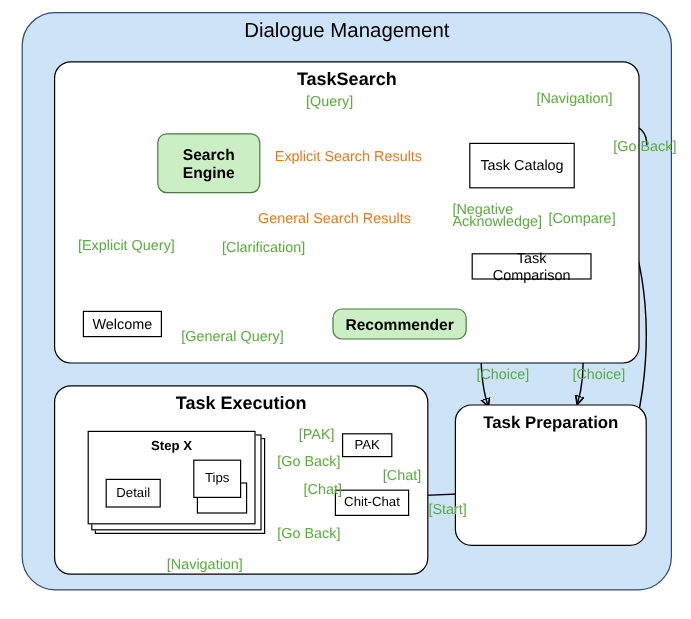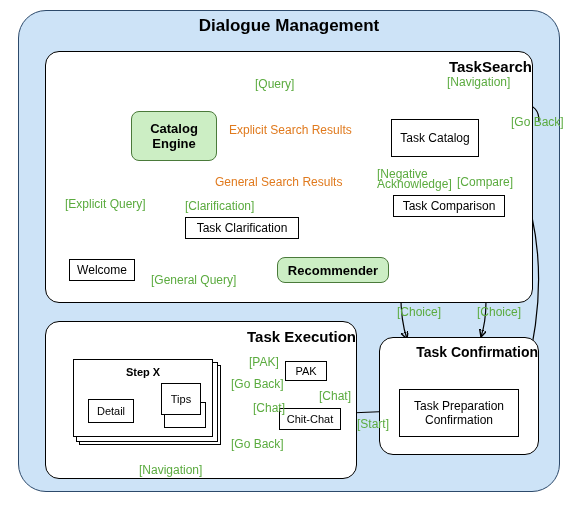--- a/index.html
+++ b/index.html
@@ -1,22 +1,22 @@
 <!DOCTYPE html>
 <html><head>
 <meta charset="utf-8">
 <style>
   html,body{margin:0;padding:0}
   body{font-family:Helvetica,Arial,sans-serif;background:#fff;width:576px;height:516px;position:relative}
   .outer{position:absolute;left:18px;top:10px;width:540px;height:480px;
          background:#cde3f7;border:1px solid #2d4a6b;border-radius:28px}
-  .outer-title{position:absolute;left:0;right:0;top:5px;text-align:center;font-weight:bold;
+  .outer-title{position:absolute;left:0;right:0;top:5px;text-align:center;font-weight:normal;
                font-size:17px}
   .panel{position:absolute;background:#fff;border:1px solid #000;border-radius:14px}
-  .panel-title{text-align:right;font-weight:bold;font-size:15px;margin-top:6px}
+  .panel-title{text-align:center;font-weight:bold;font-size:15px;margin-top:6px}
   .node{position:absolute;background:#fff;border:1px solid #000;font-size:12px;
         text-align:center;display:flex;align-items:center;justify-content:center;
         padding:2px 4px;box-sizing:border-box}
   .node.green{background:#cceec4;border-color:#4a7a3a;border-radius:8px;font-weight:bold;font-size:13px}
   .edgelabel{position:absolute;font-size:12px;color:#5bab3f;white-space:nowrap}
   .edgelabel.orange{color:#e07a1e;}
   svg.arrows{position:absolute;left:0;top:0;width:540px;height:480px;pointer-events:none}
   .arrows path,.arrows line{stroke:#000;stroke-width:1.2;fill:none}
   .arrows .dash{stroke-dasharray:3 3}
   .stack{position:absolute;border:1px solid #000;background:#fff}
@@ -79,24 +79,23 @@
     <path d="M296,396 L296,372" marker-end="url(#ah)"></path>
 
     <path d="M118,396 L140,396" marker-end="url(#ah)"></path>
     <path d="M140,406 L118,406" marker-end="url(#ah)"></path>
   </svg>
 
   <div class="panel" style="left:26px;top:40px;width:486px;height:250px">
     <div class="panel-title">TaskSearch</div>
   </div>
 
-  <div class="node green" style="left:112px;top:100px;width:86px;height:50px">Catalog Engine</div>
+  <div class="node green" style="left:112px;top:100px;width:86px;height:50px">Search Engine</div>
   <div class="node" style="left:372px;top:108px;width:88px;height:38px">Task Catalog</div>
-  <div class="node" style="left:166px;top:206px;width:114px;height:22px">Task Clarification</div>
-  <div class="node" style="left:374px;top:184px;width:112px;height:22px">Task Comparison</div>
+  <div class="node" style="left:374px;top:200px;width:100px;height:22px">Task Comparison</div>
   <div class="node" style="left:50px;top:248px;width:66px;height:22px">Welcome</div>
   <div class="node green" style="left:258px;top:246px;width:112px;height:26px">Recommender</div>
 
   <div class="panel" style="left:26px;top:310px;width:310px;height:156px">
     <div class="panel-title">Task Execution</div>
   </div>
 
   <div class="stack" style="left:60px;top:354px;width:140px;height:78px"></div>
   <div class="stack" style="left:57px;top:351px;width:140px;height:78px"></div>
   <div class="node" style="left:54px;top:348px;width:140px;height:78px;justify-content:flex-start;align-items:flex-start;padding-top:6px">
@@ -104,23 +103,22 @@
   </div>
   <div class="node tiny" style="left:69px;top:388px;width:46px;height:24px">Detail</div>
 
   <div class="stack" style="left:145px;top:391px;width:40px;height:24px"></div>
   <div class="node tiny" style="left:142px;top:372px;width:40px;height:32px">Tips</div>
 
   <div class="node tiny" style="left:266px;top:350px;width:42px;height:20px">PAK</div>
   <div class="node tiny" style="left:260px;top:397px;width:62px;height:22px">Chit-Chat</div>
 
   <div class="panel" style="left:360px;top:326px;width:158px;height:116px">
-    <div class="panel-title" style="font-size:14px">Task Confirmation</div>
+    <div class="panel-title" style="font-size:14px">Task Preparation</div>
   </div>
-  <div class="node" style="left:380px;top:378px;width:120px;height:48px;font-size:12px">Task Preparation Confirmation</div>
 
   <span class="edgelabel" style="left:236px;top:66px">[Query]</span>
   <span class="edgelabel" style="left:428px;top:64px">[Navigation]</span>
   <span class="edgelabel" style="left:492px;top:104px">[Go Back]</span>
   <span class="edgelabel orange" style="left:210px;top:112px">Explicit Search Results</span>
   <span class="edgelabel orange" style="left:196px;top:164px">General Search Results</span>
   <span class="edgelabel" style="left:166px;top:188px">[Clarification]</span>
   <span class="edgelabel" style="left:358px;top:158px;width:70px;white-space:normal;line-height:10px">[Negative Acknowledge]</span>
   <span class="edgelabel" style="left:438px;top:164px">[Compare]</span>
   <span class="edgelabel" style="left:46px;top:186px">[Explicit Query]</span>

